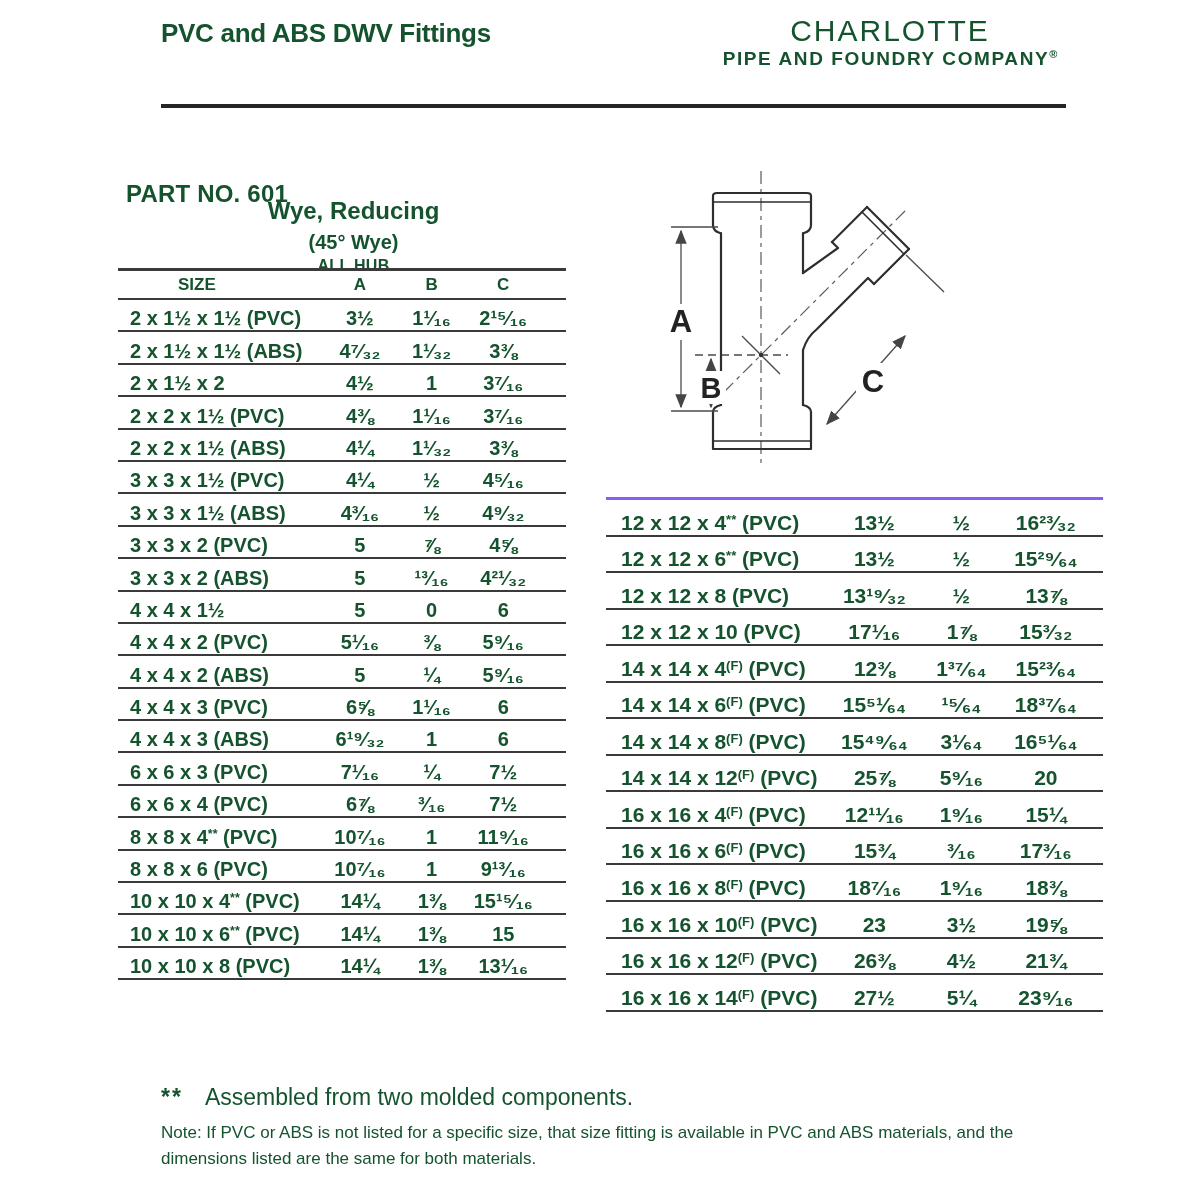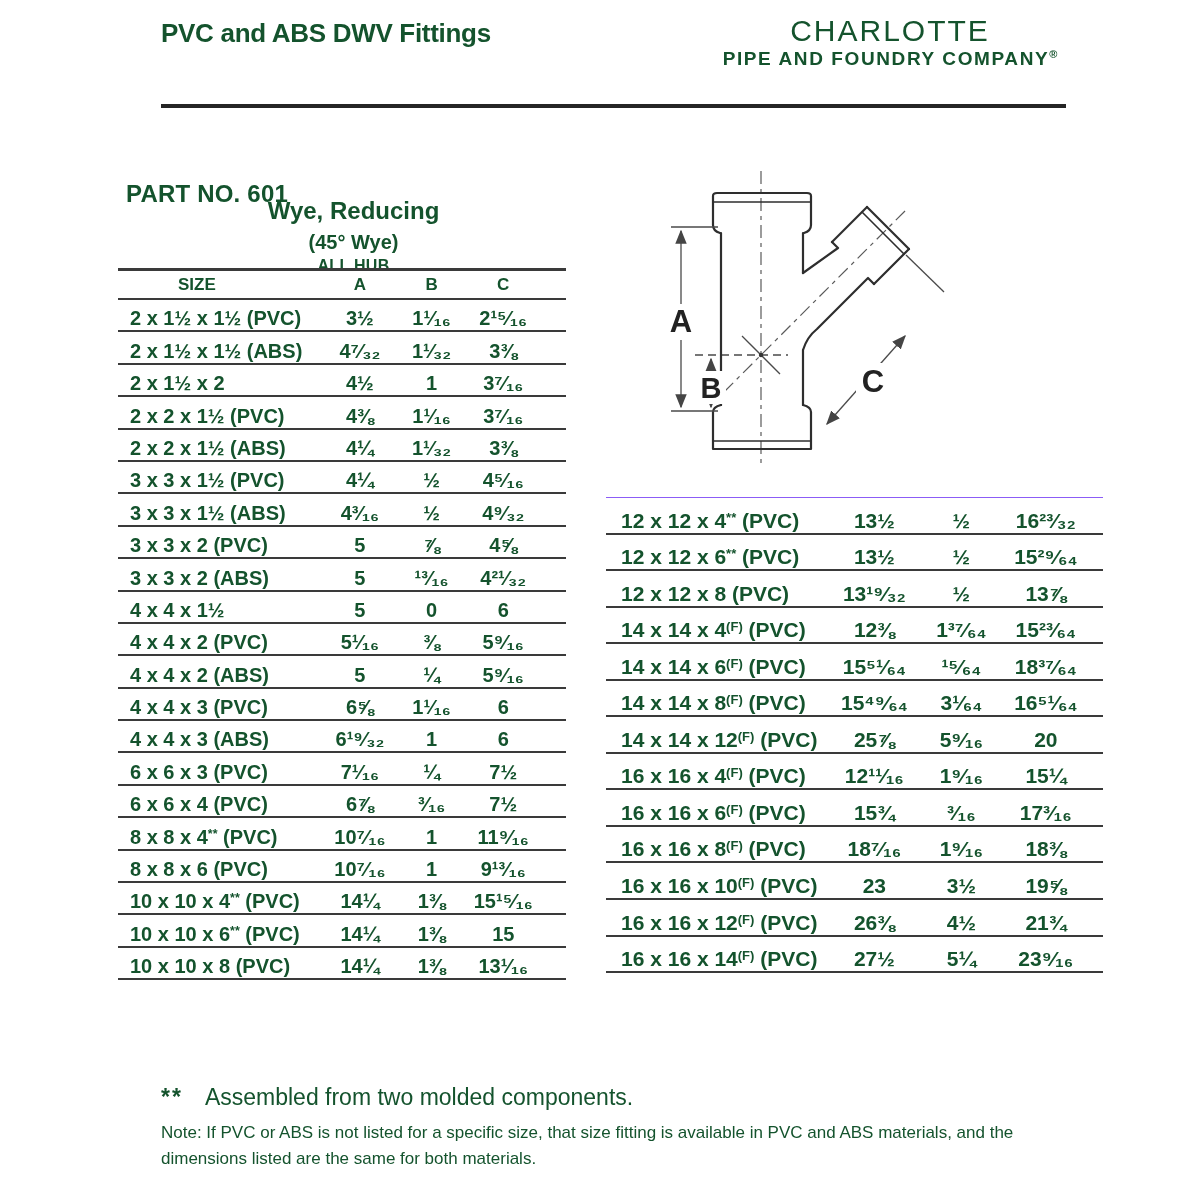--- a/index.html
+++ b/index.html
@@ -19,21 +19,21 @@
   .header-rule { position:absolute; left:145px; top:104px; width:905px; height:4px; background:#252525; }
   
   .part-no { position:absolute; left:110px; top:180px; font-size:24px; font-weight:800; letter-spacing:0.2px; }
   .part-head { position:absolute; left:205px; top:197px; width:265px; text-align:center; }
   .part-title { font-size:24px; font-weight:700; }
   .part-sub { font-size:20px; font-weight:700; margin-top:6px; }
   .part-hub { font-size:16px; font-weight:800; margin-top:3px; letter-spacing:0.3px; }
   
   .dtable { position:absolute; font-weight:700; }
   #left-table  { left:102px; top:268px; width:448px; font-size:20px; border-top:3px solid #3a3a3a; }
-  #right-table { left:590px; top:497px; width:497px; font-size:21px; border-top:1px solid #8b5cf6; }
+  #right-table { left:590px; top:497px; width:497px; font-size:21px; border-top:3px solid #8b5cf6; }
   .thead { display:flex; align-items:center; height:29px; border-bottom:2px solid #3a3a3a; font-size:17px; font-weight:800; }
   .trow  { display:flex; align-items:flex-end; border-bottom:2px solid #3a3a3a; }
   #left-table  .trow { height:32.4px; }
   #right-table .trow { height:36.55px; }
   .c-size { flex:0 0 46%; text-align:left; padding-left:12px; white-space:nowrap; }
   .c-a,.c-b,.c-c { flex:0 0 16%; text-align:center; white-space:nowrap; }
   #left-table .thead .c-size { padding-left:60px; }
   #right-table .c-size { flex:0 0 45%; padding-left:15px; }
   #right-table .c-a { flex:0 0 18%; }
   #right-table .c-b,#right-table .c-c { flex:0 0 17%; }
@@ -219,20 +219,26 @@
           <span class="c-b">½</span>
           <span class="c-c">15²⁹⁄₆₄</span>
         </div>
         <div class="trow">
           <span class="c-size"><span>12 x 12 x 8</span><sup class="mk"></sup><span> (PVC)</span></span>
           <span class="c-a">13¹⁹⁄₃₂</span>
           <span class="c-b">½</span>
           <span class="c-c">13⅞</span>
         </div>
         <div class="trow">
+          <span class="c-size"><span>12 x 12 x 10</span><sup class="mk"></sup><span> (PVC)</span></span>
+          <span class="c-a">17¹⁄₁₆</span>
+          <span class="c-b">1⅞</span>
+          <span class="c-c">15³⁄₃₂</span>
+        </div>
+        <div class="trow">
           <span class="c-size"><span>14 x 14 x 4</span><sup class="mk">(F)</sup><span> (PVC)</span></span>
           <span class="c-a">12⅜</span>
           <span class="c-b">1³⁷⁄₆₄</span>
           <span class="c-c">15²³⁄₆₄</span>
         </div>
         <div class="trow">
           <span class="c-size"><span>14 x 14 x 6</span><sup class="mk">(F)</sup><span> (PVC)</span></span>
           <span class="c-a">15⁵¹⁄₆₄</span>
           <span class="c-b">¹⁵⁄₆₄</span>
           <span class="c-c">18³⁷⁄₆₄</span>

